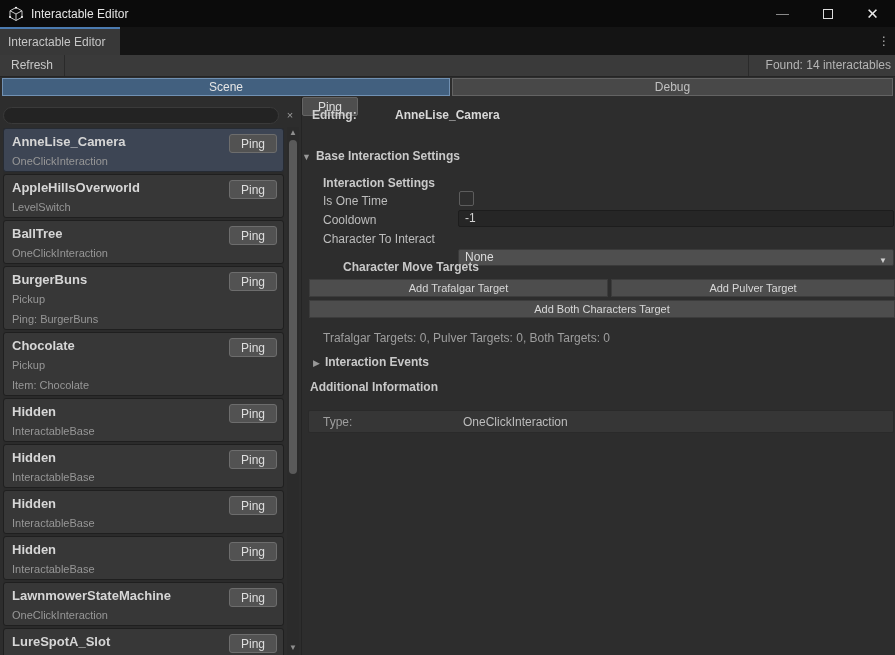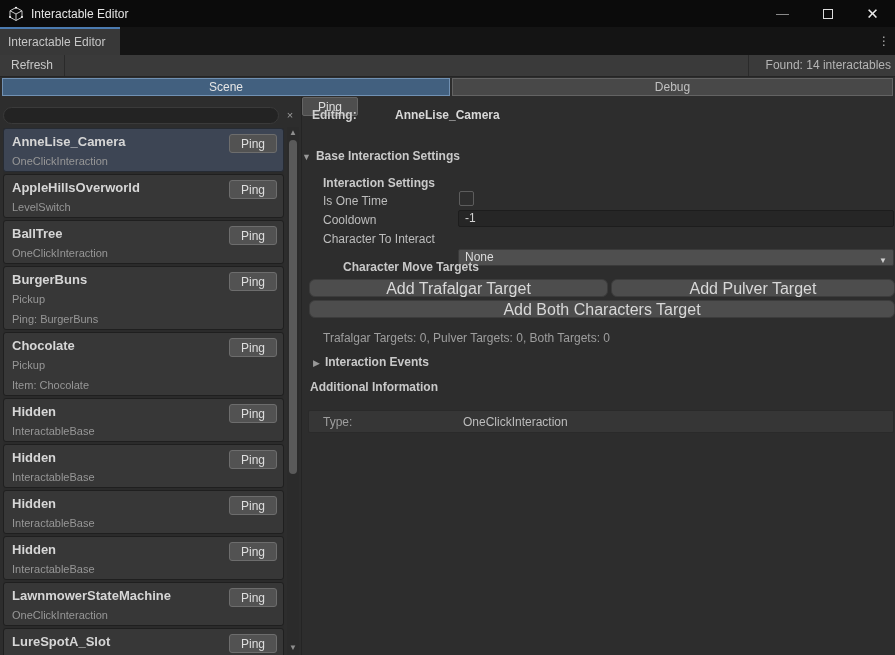--- a/index.html
+++ b/index.html
@@ -71,21 +71,21 @@
   .base-foldout span.txt{margin-left:5px;font-weight:bold;color:#c9c9c9;}
   .hdr-interaction{left:21px;top:79px;}
   .row-isonetime-label{left:21px;top:97px;}
   .checkbox{position:absolute;left:157px;top:94px;width:15px;height:15px;background:#2e2e2e;border:1px solid #5d5d5d;border-radius:2px;}
   .row-cooldown-label{left:21px;top:116px;}
   .cooldown-field{position:absolute;left:156px;top:113px;right:1px;height:17px;background:#262626;border:1px solid #1d1d1d;border-radius:2px;color:#d2d2d2;font-size:12px;line-height:15px;padding:0 6px;}
   .row-character-label{left:21px;top:135px;}
   .dropdown{position:absolute;left:156px;top:132px;right:1px;height:17px;background:#4f4f4f;border:1px solid #3a3a3a;border-radius:2px;color:#dcdcdc;font-size:12px;line-height:15px;padding:0 6px;margin-top:20px;}
   .dropdown .dd-arrow{position:absolute;right:6px;top:3px;font-size:8px;color:#cfcfcf;}
   .hdr-movetargets{left:21px;top:163px;margin-left:20px;}
-  .btn{position:absolute;height:18px;background:#4d4d4d;border:1px solid #3c3c3c;border-radius:6px;color:#d8d8d8;font-size:16px;line-height:15px;padding:0;text-align:center;}
+  .btn{position:absolute;height:18px;background:#4d4d4d;border:1px solid #3c3c3c;border-radius:0;color:#d8d8d8;font-size:11px;line-height:15px;padding:0;text-align:center;}
   .btn-trafalgar{left:7px;top:182px;width:299px;}
   .btn-pulver{left:309px;top:182px;right:0;}
   .btn-both{left:7px;top:203px;right:0;}
   .targets-summary{left:21px;top:226px;color:#9e9e9e;margin-top:8px;}
   .events-foldout{left:11px;top:258px;}
   .events-foldout span.txt{margin-left:5px;font-weight:bold;color:#c9c9c9;}
   .hdr-additional{left:8px;top:283px;}
   .type-box{position:absolute;left:6px;top:301px;right:1px;height:23px;background:#363636;border:1px solid #2a2a2a;border-radius:2px;margin-top:12px;}
   .type-label{position:absolute;left:14px;top:4px;color:#9e9e9e;}
   .type-value{position:absolute;left:154px;top:4px;color:#bcbcbc;}

